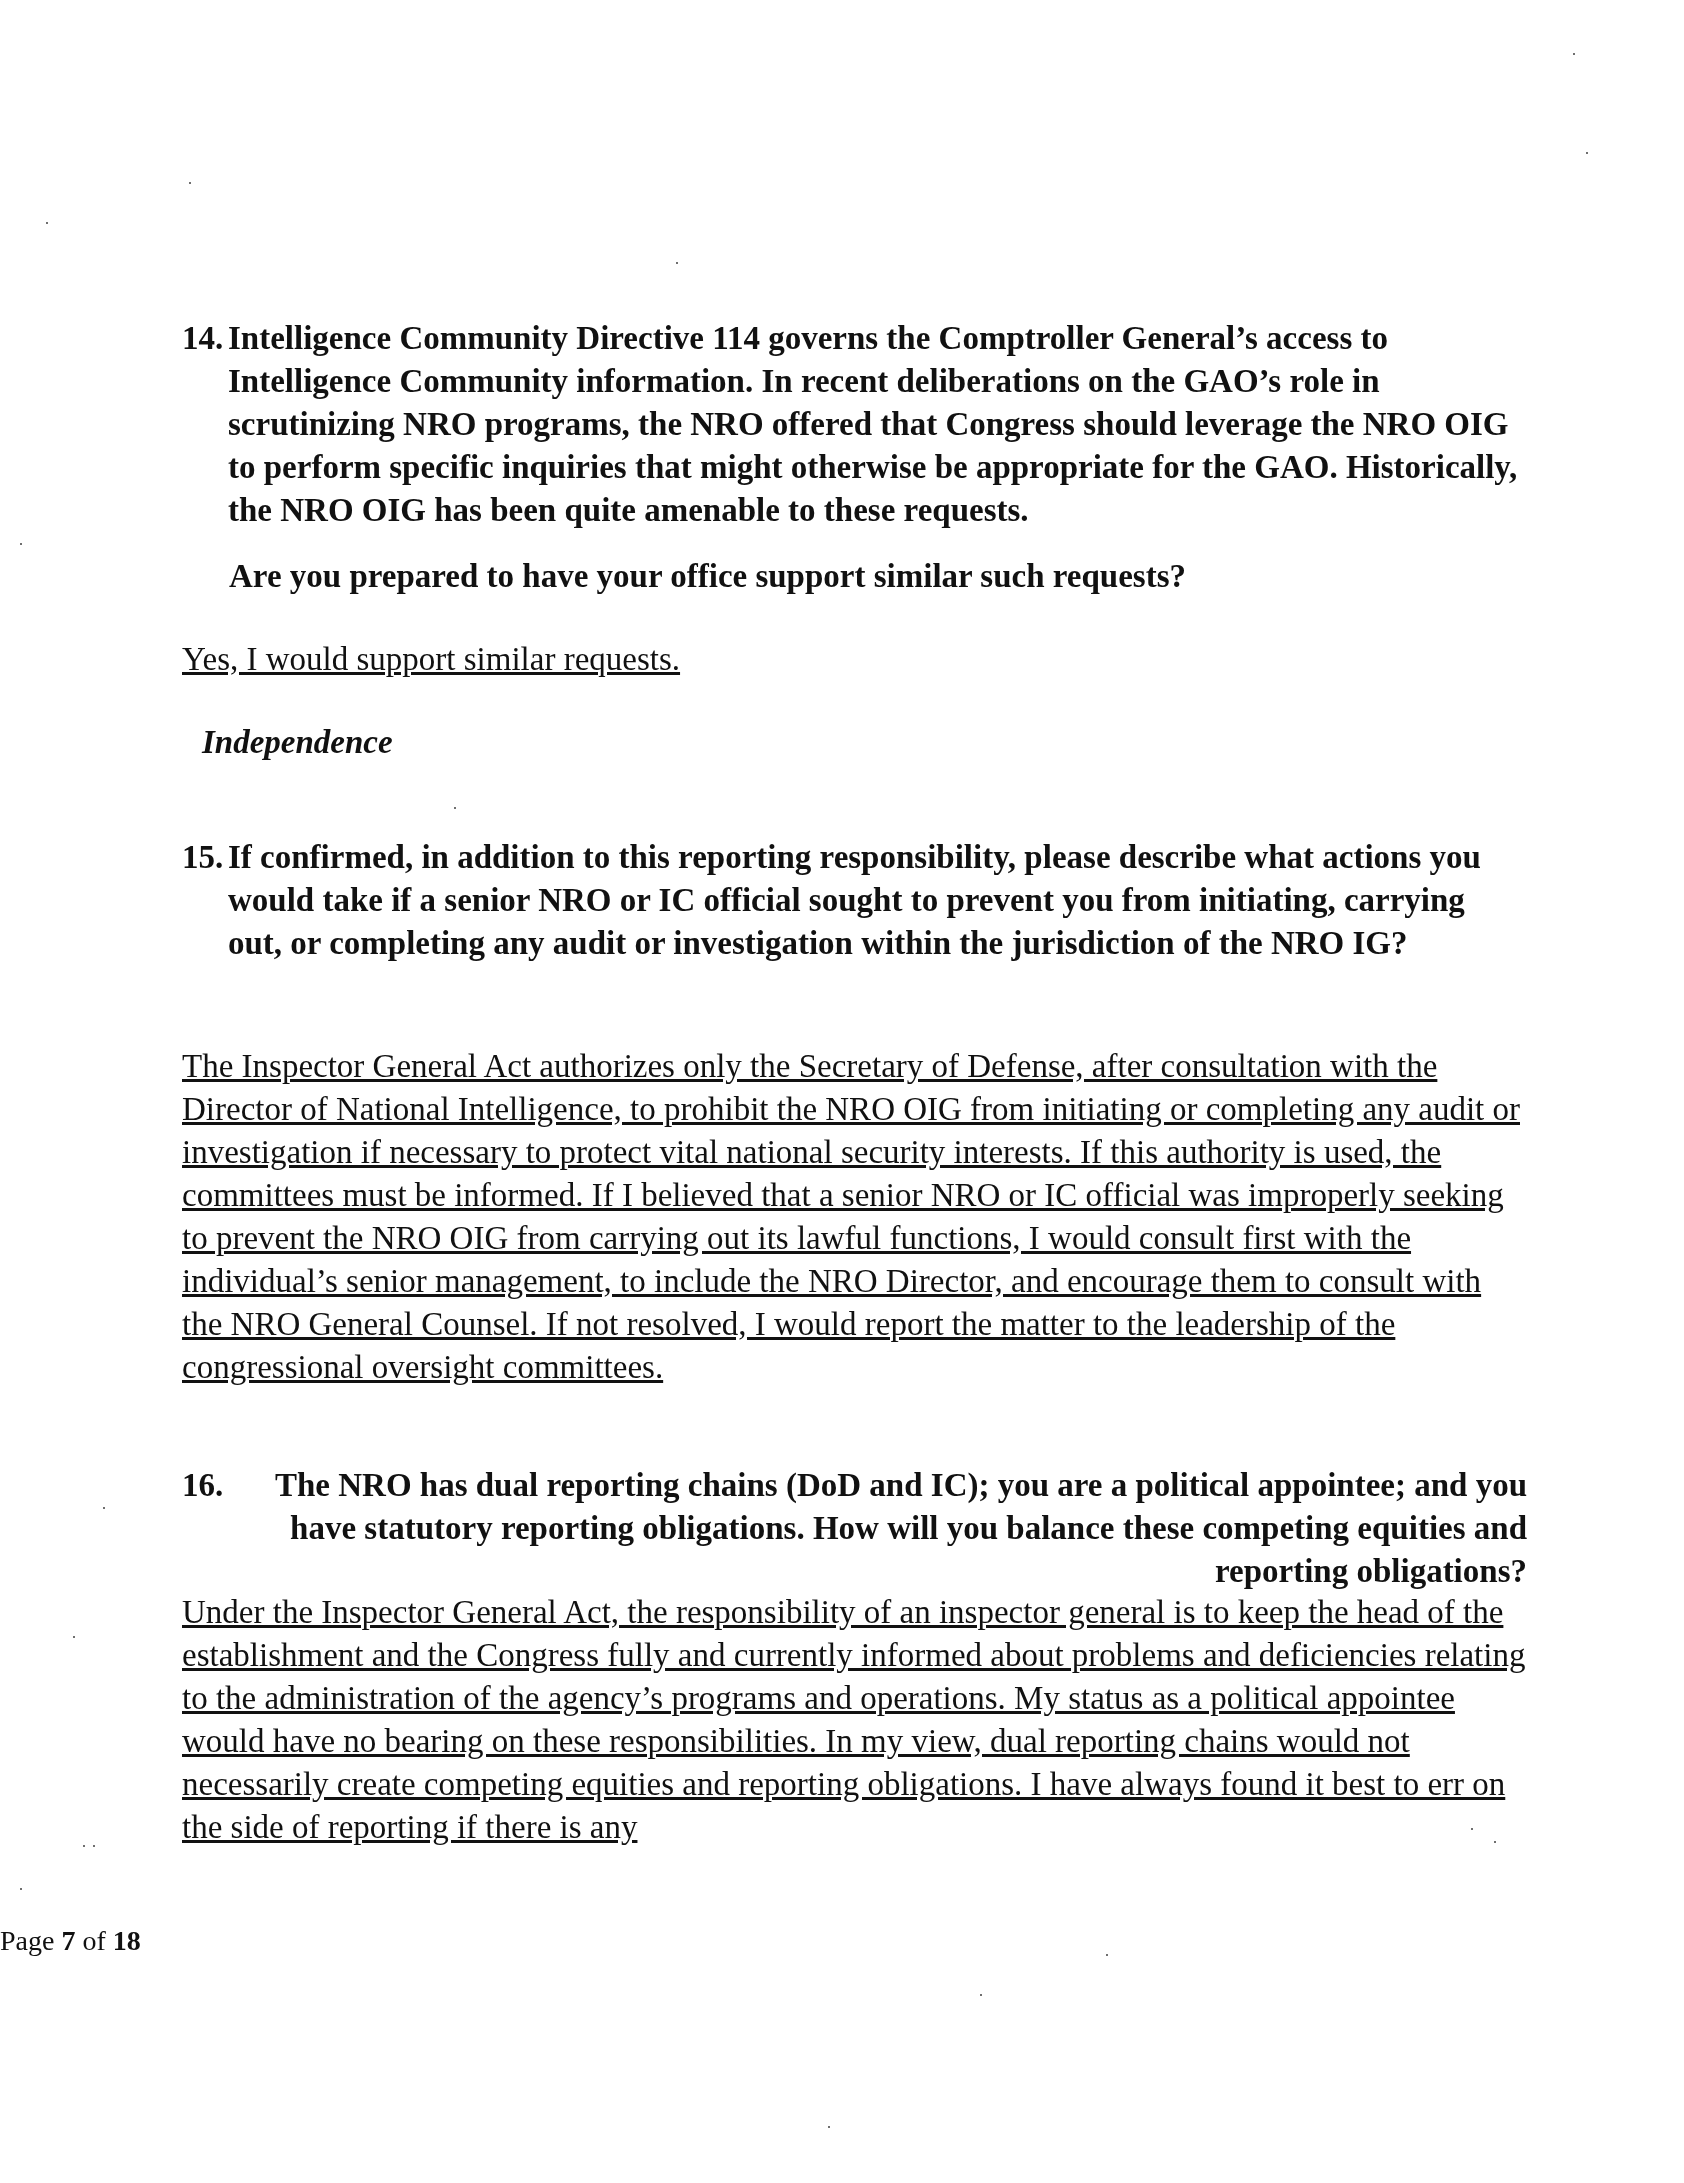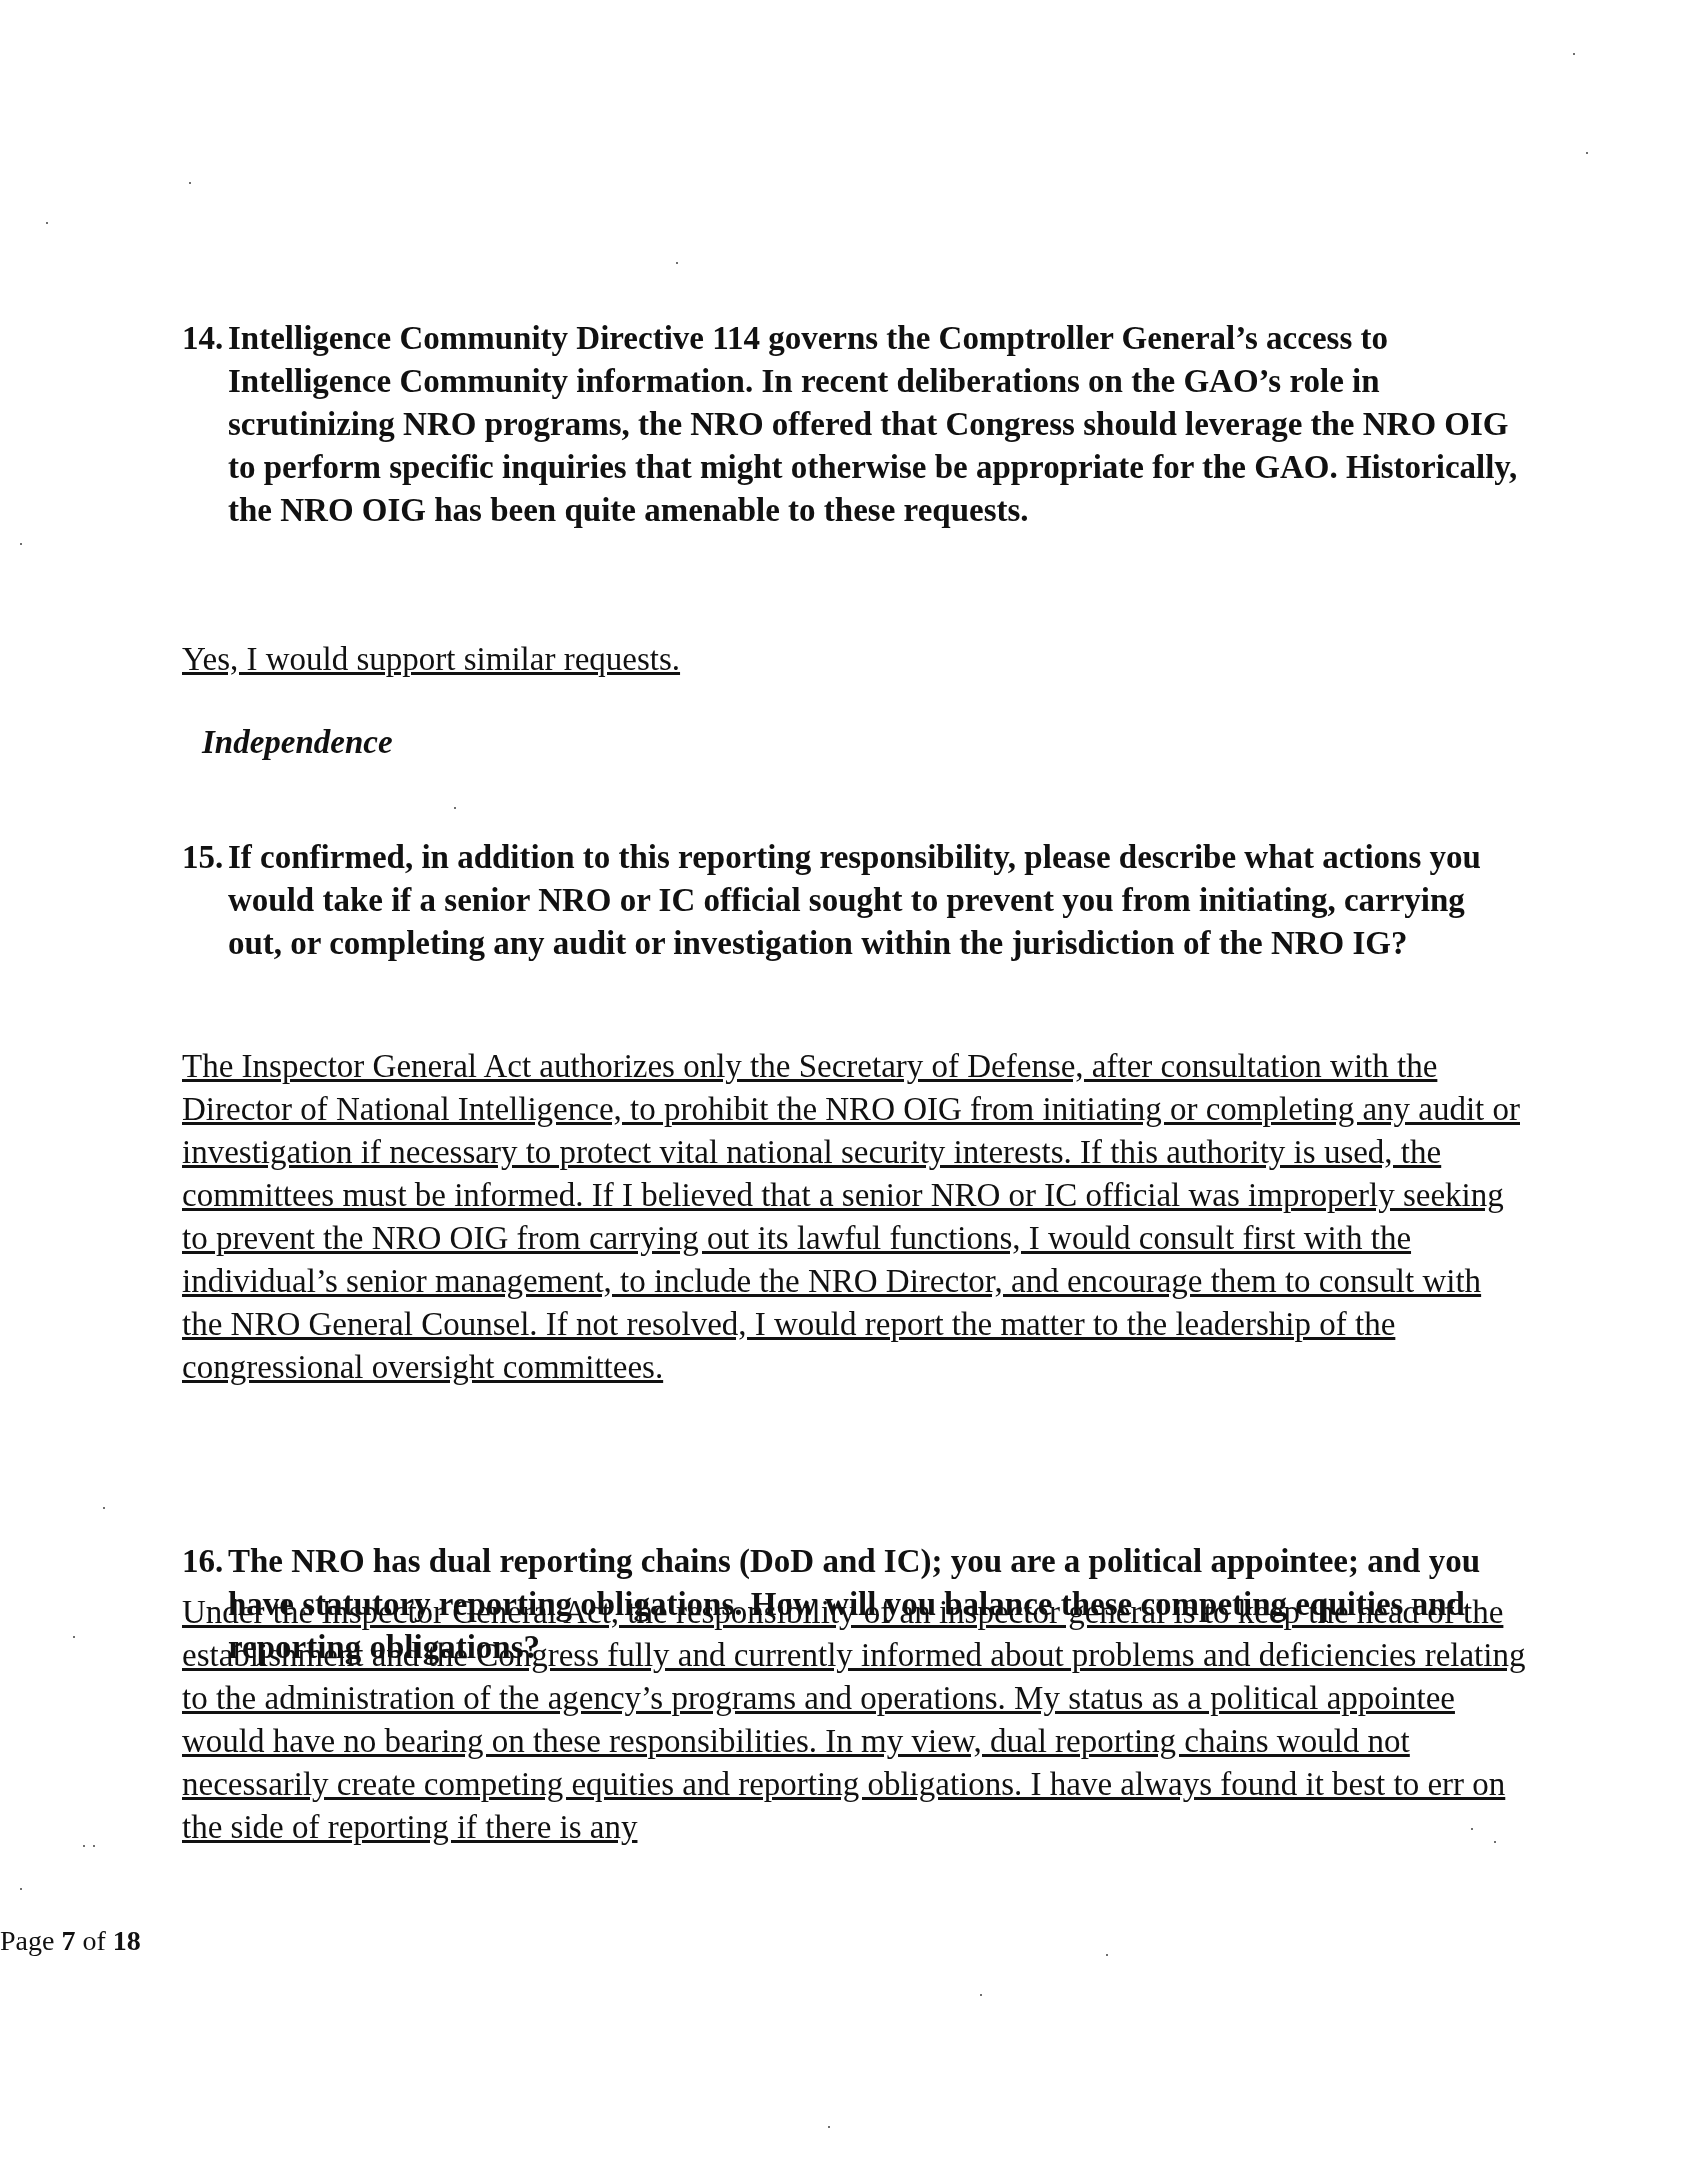--- a/index.html
+++ b/index.html
@@ -18,33 +18,34 @@
 </head>
 <body>
 
 <div class="page">
 
   <div class="q" style="top:317px;">
     <span class="num">14.</span>
     <span class="body">Intelligence Community Directive 114 governs the Comptroller General’s access to Intelligence Community information.  In recent deliberations on the GAO’s role in scrutinizing NRO programs, the NRO offered that Congress should leverage the NRO OIG to perform specific inquiries that might otherwise be appropriate for the GAO.  Historically, the NRO OIG has been quite amenable to these requests.</span>
   </div>
 
+  <div class="q-sub" style="top:555px;">Are you prepared to have your office support similar such requests?</div>
 
   <div class="ans" style="top:638px;">Yes, I would support similar requests.</div>
 
   <div class="section" style="top:721px;">Independence</div>
 
   <div class="q" style="top:836px;">
     <span class="num">15.</span>
     <span class="body">If confirmed, in addition to this reporting responsibility, please describe what actions you would take if a senior NRO or IC official sought to prevent you from initiating, carrying out, or completing any audit or investigation within the jurisdiction of the NRO IG?</span>
   </div>
 
   <div class="ans" style="top:1045px;">The Inspector General Act authorizes only the Secretary of Defense, after consultation with the Director of National Intelligence, to prohibit the NRO OIG from initiating or completing any audit or investigation if necessary to protect vital national security interests.  If this authority is used, the committees must be informed.  If I believed that a senior NRO or IC official was improperly seeking to prevent the NRO OIG from carrying out its lawful functions, I would consult first with the individual’s senior management, to include the NRO Director, and encourage them to consult with the NRO General Counsel.  If not resolved, I would report the matter to the leadership of the congressional oversight committees.</div>
 
-  <div class="q" style="top:1540px;">
+  <div class="q" style="top:1464px;text-align:right;">
     <span class="num">16.</span>
     <span class="body">The NRO has dual reporting chains (DoD and IC); you are a political appointee; and you have statutory reporting obligations.  How will you balance these competing equities and reporting obligations?</span>
   </div>
 
   <div class="ans" style="top:1591px;">Under the Inspector General Act, the responsibility of an inspector general is to keep the head of the establishment and the Congress fully and currently informed about problems and deficiencies relating to the administration of the agency’s programs and operations.  My status as a political appointee would have no bearing on these responsibilities.  In my view, dual reporting chains would not necessarily create competing equities and reporting obligations.  I have always found it best to err on the side of reporting if there is any</div>
 
   <div class="footer">
     <span>Page </span><b>7</b><span> of </span><b>18</b>
   </div>
 

